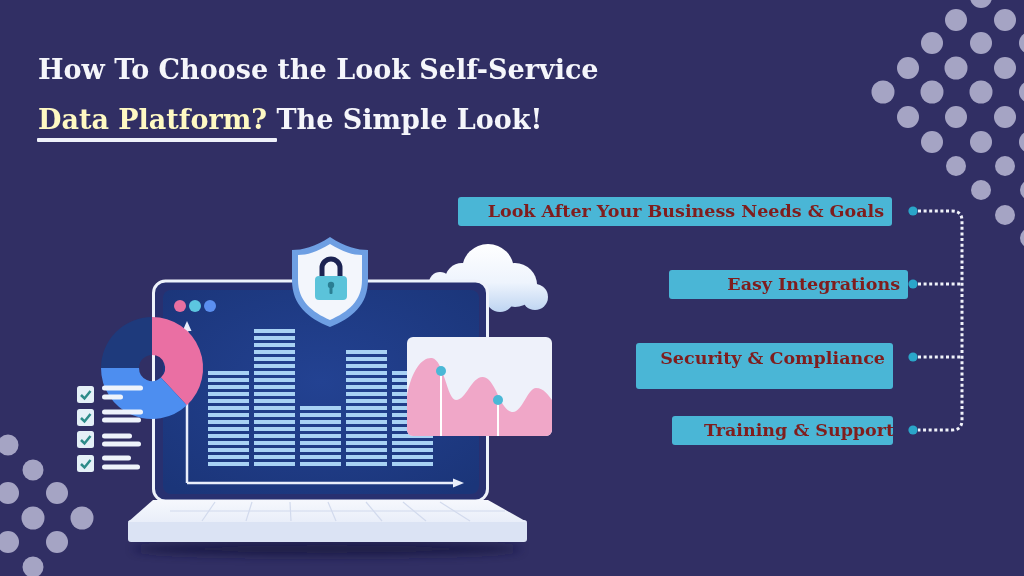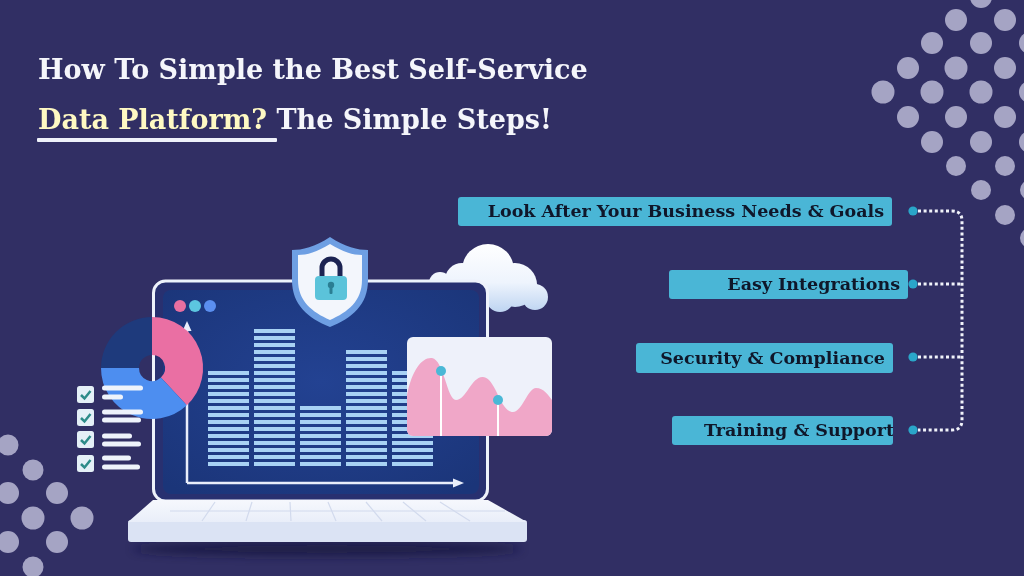--- a/index.html
+++ b/index.html
@@ -23,27 +23,27 @@
   #title-line-2 { top: 102px; }
   .hl { color: #fef9c3; }
   #title-underline {
     position: absolute; left: 37px; top: 138px;
     width: 240px; height: 3.5px; background: #eef1f9; border-radius: 1px;
   }
   .step {
     position: absolute; height: 29px; line-height: 29px;
     box-sizing: border-box; padding: 0 8px 0 10px;
     background: #4ab6d6; border-radius: 3px;
-    color: #0f172a; text-align: right;
+    color: #7f1d1d; text-align: right;
     font-family: "DejaVu Serif", serif; font-weight: bold; font-size: 17.5px;
     white-space: nowrap; overflow: hidden;
   }
   #step-1 { left: 458px; width: 434px; top: 197px; }
   #step-2 { left: 669px; width: 239px; top: 270px; }
-  #step-3 { left: 636px; width: 257px; top: 343px; height: 30px; line-height: 30px; }
+  #step-3 { left: 636px; width: 257px; top: 343px; height: 46px; line-height: 30px; }
   #step-4 { left: 672px; width: 221px; top: 416px; padding-left: 32px; }
 </style>
 </head>
 <body>
 
 <div id="canvas">
 
   <svg class="layer" viewBox="0 0 1024 576">
     <g fill="#a5a4c4">
       <circle cx="981" cy="-3" r="11"></circle>
@@ -79,22 +79,22 @@
         <circle cx="57" cy="493" r="11"></circle>
       <circle cx="33" cy="518" r="11.5"></circle>
         <circle cx="82" cy="518" r="11.5"></circle>
       <circle cx="8" cy="542" r="11"></circle>
         <circle cx="57" cy="542" r="11"></circle>
       <circle cx="33" cy="567" r="10.5"></circle>
     </g>
   </svg>
 
   <div>
-    <div id="title-line-1" class="title-line">How To Simple the Best Self-Service</div>
-    <div id="title-line-2" class="title-line"><span class="hl">Data Platform?</span> <span>The Simple Steps!</span></div>
+    <div id="title-line-1" class="title-line">How To Choose the Look Self-Service</div>
+    <div id="title-line-2" class="title-line"><span class="hl">Data Platform?</span> <span>The Simple Look!</span></div>
     <div id="title-underline"></div>
   </div>
 
   <svg class="layer" viewBox="0 0 1024 576">
     <defs>
       <pattern id="stripes" x="0" y="0" width="10" height="7" patternUnits="userSpaceOnUse">
         <rect x="0" y="0" width="10" height="4" fill="#a8d2f4"></rect>
       </pattern>
       <linearGradient id="cloudGrad" x1="0" y1="243" x2="0" y2="315" gradientUnits="userSpaceOnUse">
         <stop offset="0" stop-color="#ffffff"></stop>

